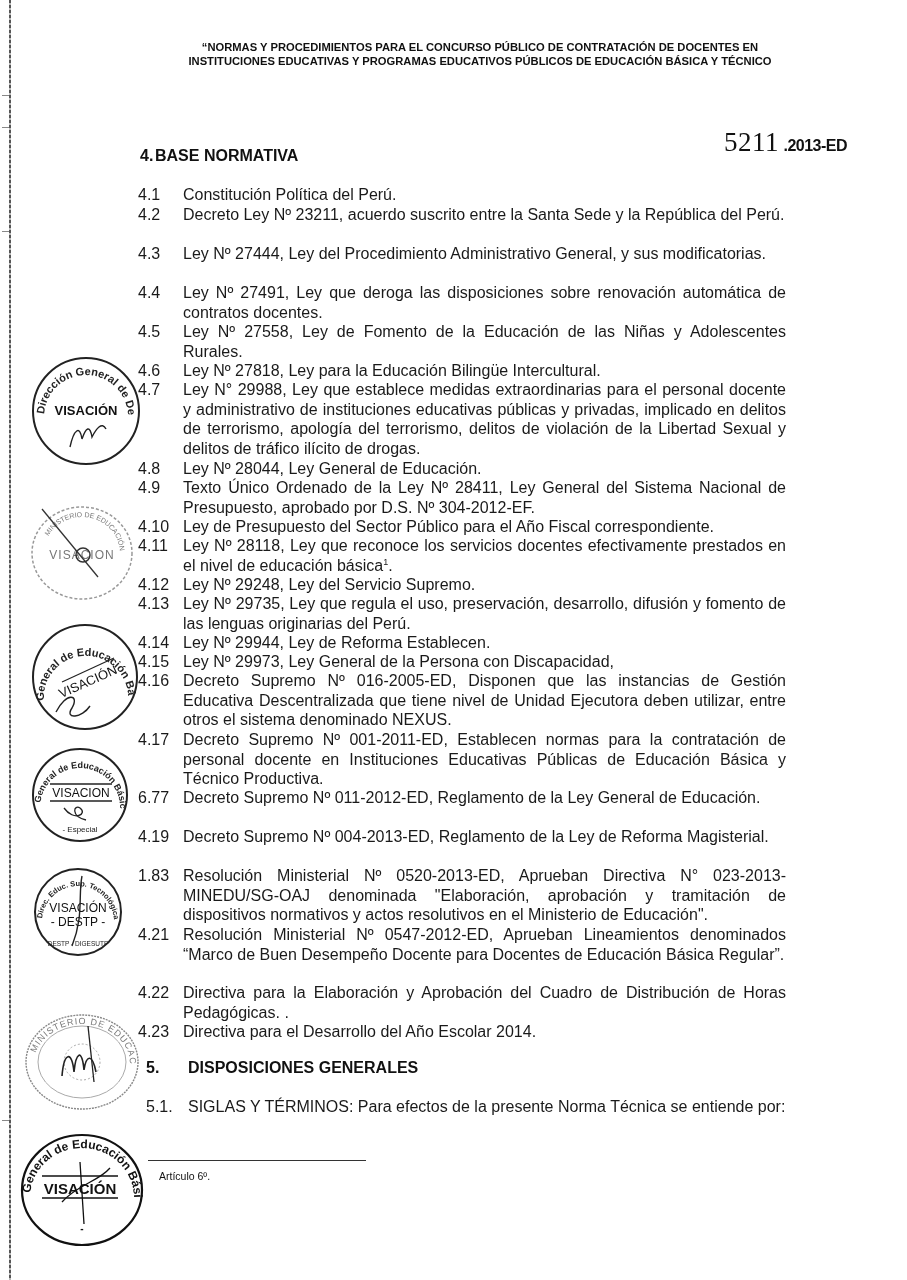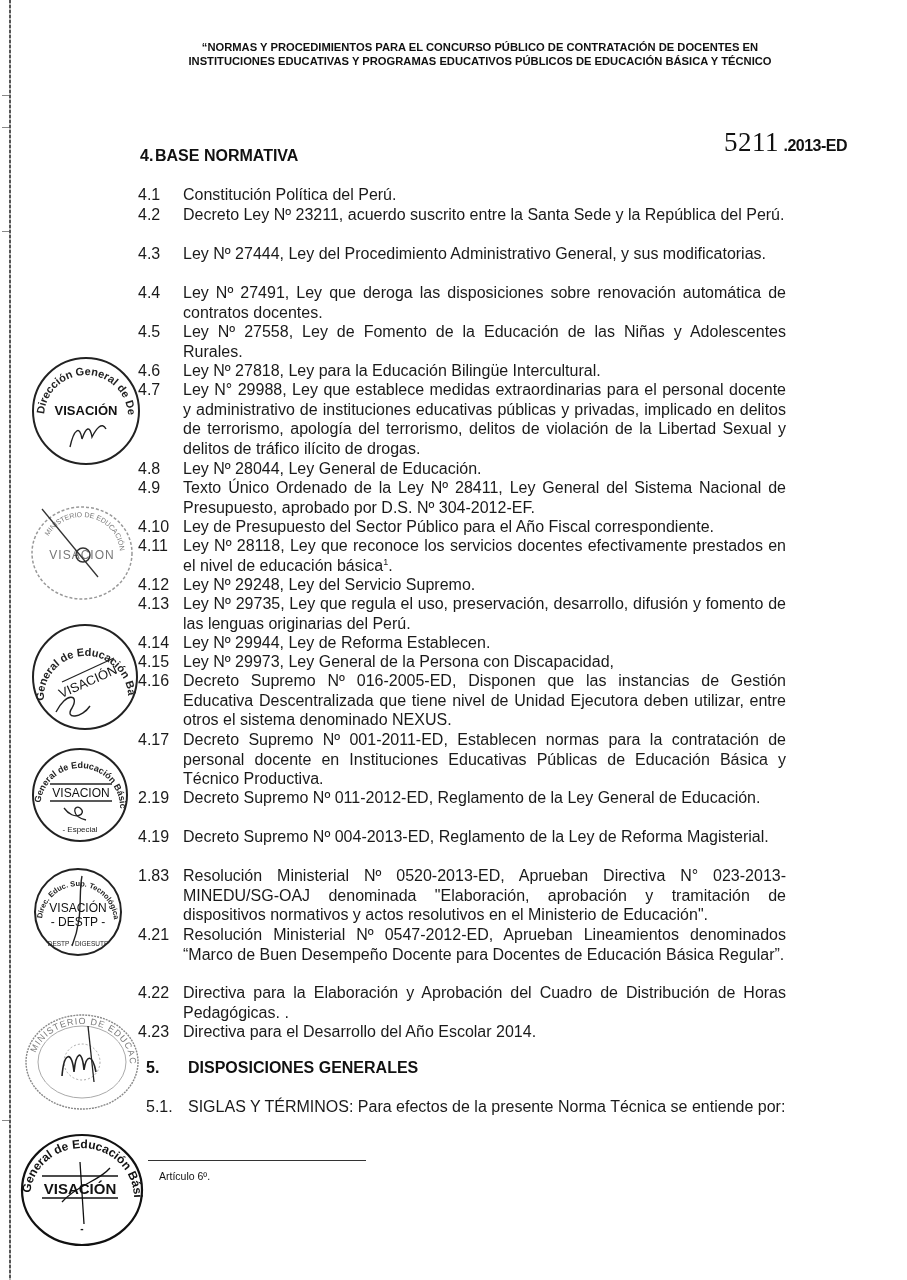--- a/index.html
+++ b/index.html
@@ -111,21 +111,21 @@
 </div>
 <div class="item" style="top:671px">
   <span class="num">4.16</span>
   <span class="txt">Decreto Supremo Nº 016-2005-ED, Disponen que las instancias de Gestión Educativa Descentralizada que tiene nivel de Unidad Ejecutora deben utilizar, entre otros el sistema denominado NEXUS.</span>
 </div>
 <div class="item" style="top:730px">
   <span class="num">4.17</span>
   <span class="txt">Decreto Supremo Nº 001-2011-ED, Establecen normas para la contratación de personal docente en Instituciones Educativas Públicas de Educación Básica y Técnico Productiva.</span>
 </div>
 <div class="item" style="top:788px">
-  <span class="num">2.19</span>
+  <span class="num">6.77</span>
   <span class="txt">Decreto Supremo Nº 011-2012-ED, Reglamento de la Ley General de Educación.</span>
 </div>
 <div class="item" style="top:827px">
   <span class="num">4.19</span>
   <span class="txt">Decreto Supremo Nº 004-2013-ED, Reglamento de la Ley de Reforma Magisterial.</span>
 </div>
 <div class="item" style="top:866px">
   <span class="num">1.83</span>
   <span class="txt">Resolución Ministerial Nº 0520-2013-ED, Aprueban Directiva N° 023-2013-MINEDU/SG-OAJ denominada "Elaboración, aprobación y tramitación de dispositivos normativos y actos resolutivos en el Ministerio de Educación".</span>
 </div>

